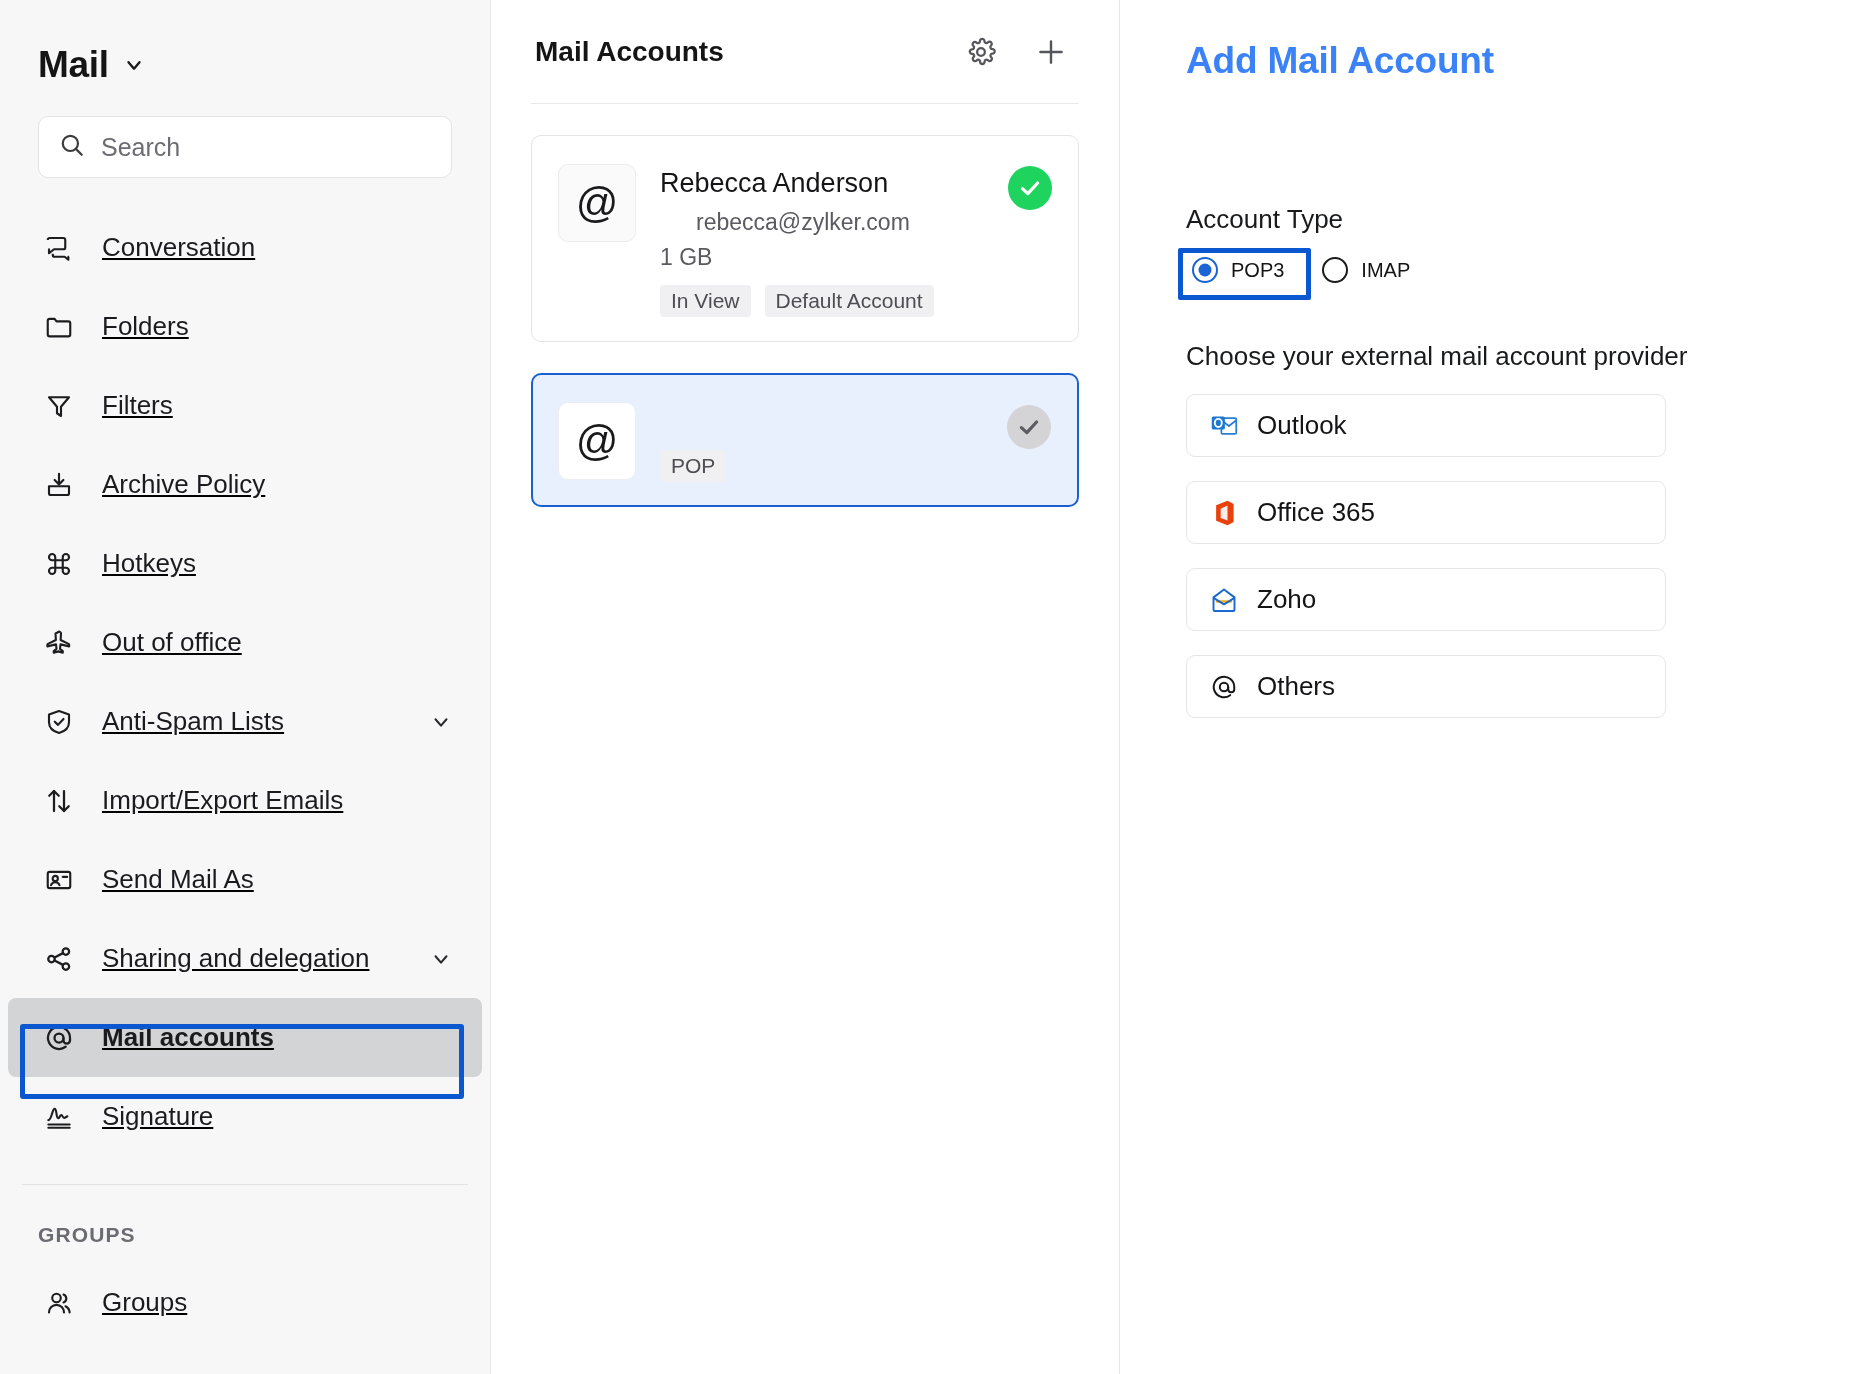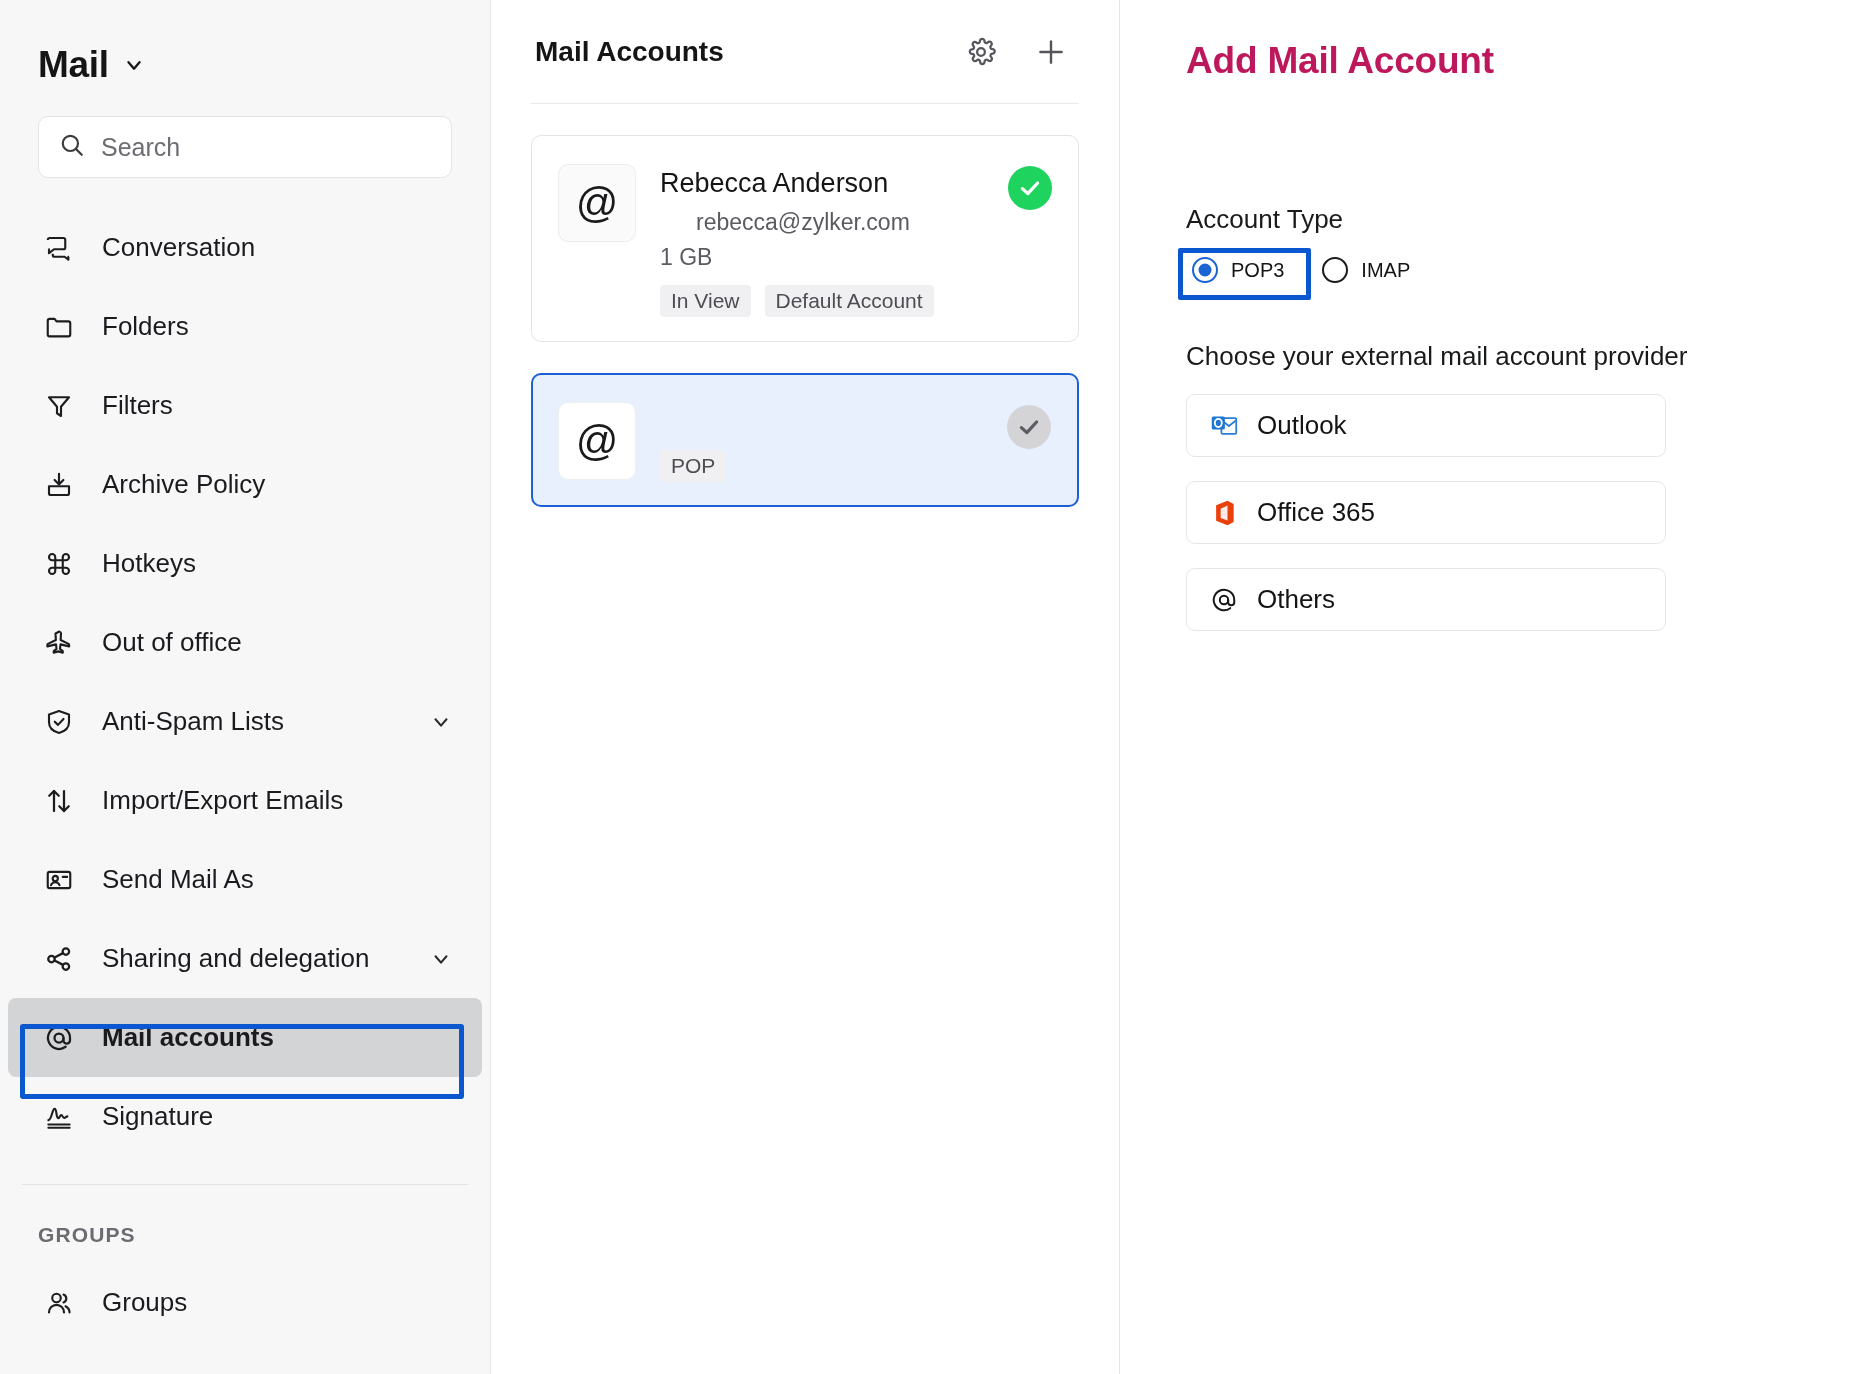--- a/index.html
+++ b/index.html
@@ -37,21 +37,21 @@
     border: none; outline: none; background: transparent;
     font-family: "Liberation Sans", sans-serif;
     font-size: 25px; color: #3b3b3b; width: 100%;
   }
   .search-box input::placeholder { color: #6c6c72; }
 
   .nav { padding-top: 30px; }
   .nav-item {
     display: flex; align-items: center; gap: 26px;
     height: 79px; padding: 0 30px 0 34px; margin: 0 8px;
-    border-radius: 8px; cursor: pointer; position: relative;
+    border-radius: 8px; cursor: pointer; position: relative; text-decoration: underline;
   }
   .nav-item .ico {
     width: 34px; height: 34px; flex: 0 0 34px;
     display: flex; align-items: center; justify-content: center; color: #1d1d1f;
   }
   .nav-item .lbl { font-size: 26px; color: #1b1b1f; white-space: nowrap; }
   .nav-item .caret { margin-left: auto; display:flex; align-items:center; color:#2a2a2e; }
   .nav-item.active { background: #d3d4d6; }
   .nav-item.active .lbl { font-weight: 700; }
   .hl-box {
@@ -111,21 +111,21 @@
   .status {
     position: absolute; right: 26px; top: 30px;
     width: 44px; height: 44px; border-radius: 50%;
     display: flex; align-items: center; justify-content: center;
   }
   .status.green { background: #1fd35f; color: #ffffff; }
   .status.grey  { background: #d4d4d6; color: #5c5c63; }
 
   
   .right { flex: 1 1 auto; height: 1374px; background: #ffffff; padding: 40px 0 0 66px; }
-  .right-title { font-size: 37px; font-weight: 700; color: #be185d; letter-spacing: -0.2px; }
+  .right-title { font-size: 37px; font-weight: 700; color: #3b82f6; letter-spacing: -0.2px; }
 
   .field-label { font-size: 26px; color: #191a1c; margin-top: 122px; }
   .radio-row { display: flex; align-items: center; gap: 26px; margin-top: 18px; position: relative; }
   .radio-opt { display: flex; align-items: center; gap: 13px; cursor: pointer; padding: 4px 6px; }
   .radio-opt .rlbl { font-size: 20px; color: #141416; }
   .rdot { width: 26px; height: 26px; border-radius: 50%; border: 2px solid #1b1b1d; flex:0 0 26px; position: relative; }
   .rdot.on { border-color: #1a64d4; }
   .rdot.on::after {
     content:""; position:absolute; left:50%; top:50%; transform:translate(-50%,-50%);
     width: 13px; height: 13px; border-radius:50%; background:#1a64d4;
@@ -428,20 +428,30 @@
       <div class="provider">
         <span class="pico">
           <svg width="28" height="28" viewBox="0 0 32 32">
             <path d="M20 2 7 7.2v17.6L20 30l7-3.6V5.6z" fill="#e8410c"></path>
             <path d="M20 7.4 12.2 11v10.6L20 24.6z" fill="#ffffff" opacity="0.9"></path>
           </svg>
         </span>
         <span class="plbl">Office 365</span>
       </div>
 
+      <div class="provider">
+        <span class="pico">
+          <svg width="28" height="28" viewBox="0 0 32 32">
+            <path d="M4 13 16 4l12 9v14a1.6 1.6 0 0 1-1.6 1.6H5.6A1.6 1.6 0 0 1 4 27z" fill="none" stroke="#1a68d1" stroke-width="2.2" stroke-linejoin="round"></path>
+            <path d="M8 16.2h16a1.4 1.4 0 0 1 0 2.8H8a1.4 1.4 0 0 1 0-2.8z" fill="#f5ad18"></path>
+            <path d="M4 13.6 16 21l12-7.4" fill="none" stroke="#1a68d1" stroke-width="2.2" stroke-linejoin="round"></path>
+          </svg>
+        </span>
+        <span class="plbl">Zoho</span>
+      </div>
 
       <div class="provider">
         <span class="pico at-glyph">
           <svg width="28" height="28" viewBox="0 0 24 24" fill="none" stroke="#17171a" stroke-width="1.7" stroke-linecap="round">
               <circle cx="12" cy="12" r="3.6"></circle>
               <path d="M15.6 12v1.9a2.6 2.6 0 0 0 5.2 0V12a8.8 8.8 0 1 0-3.5 7"></path>
             </svg>
         </span>
         <span class="plbl">Others</span>
       </div>

